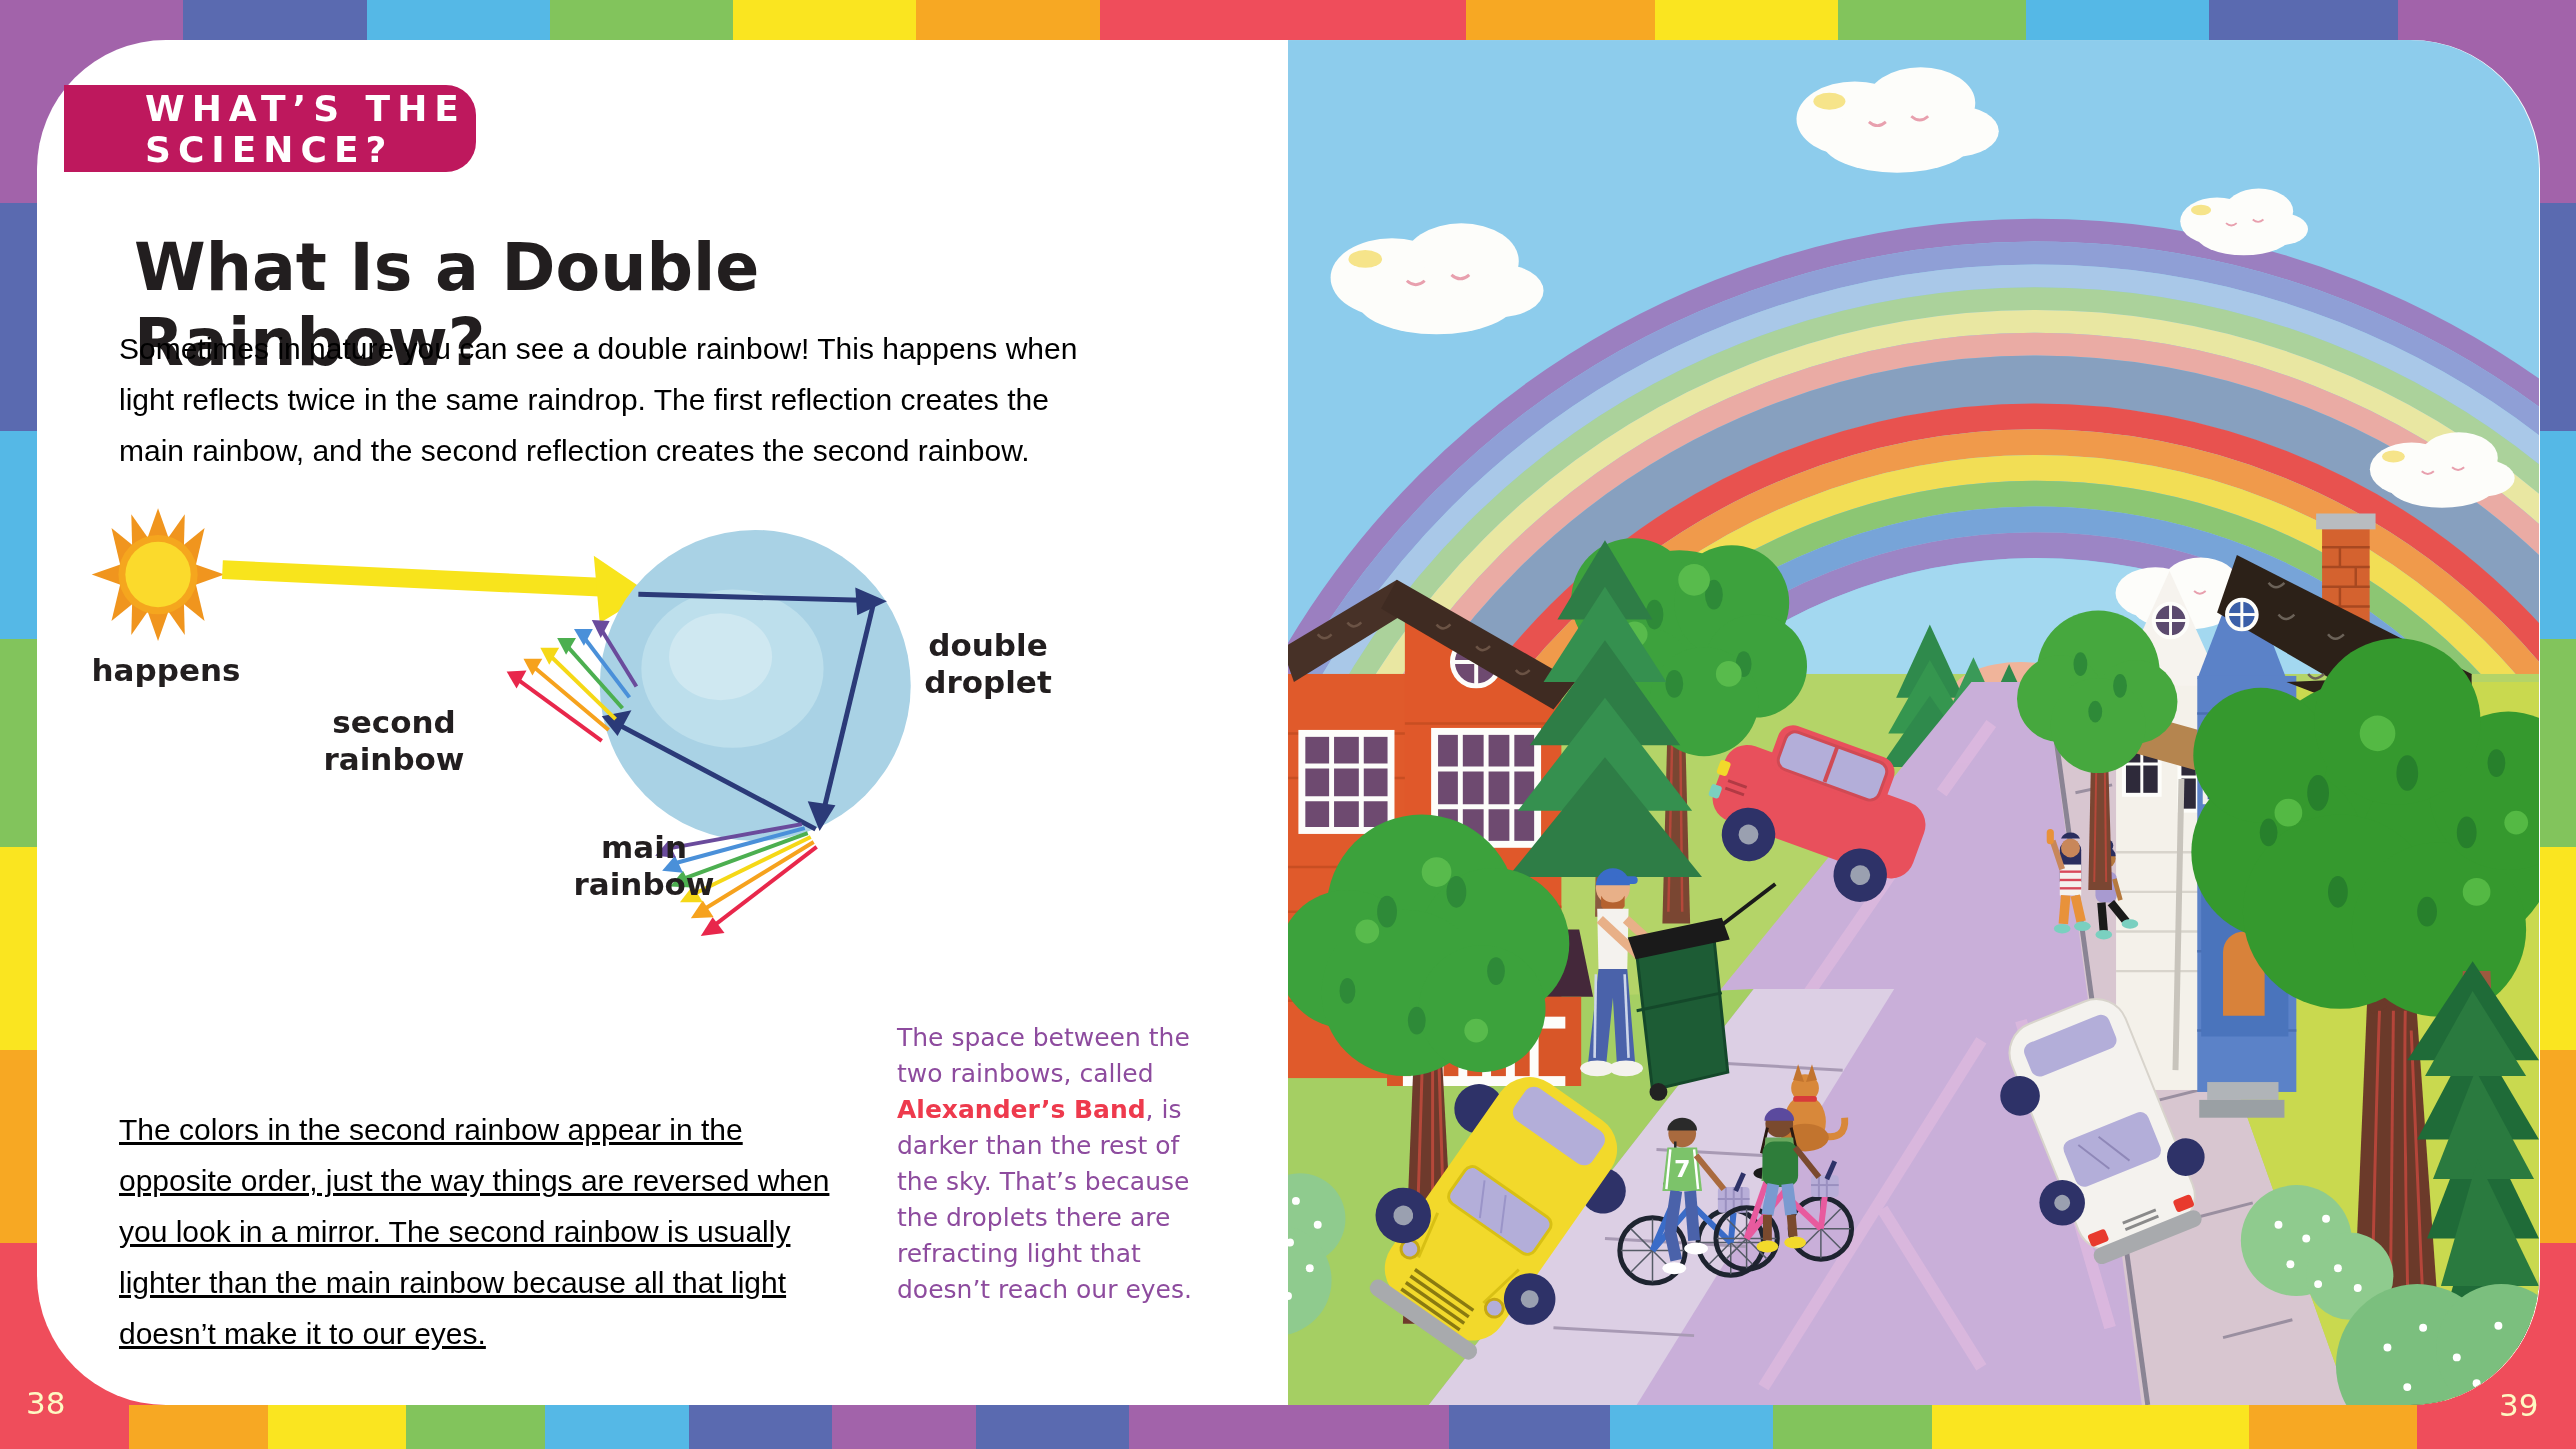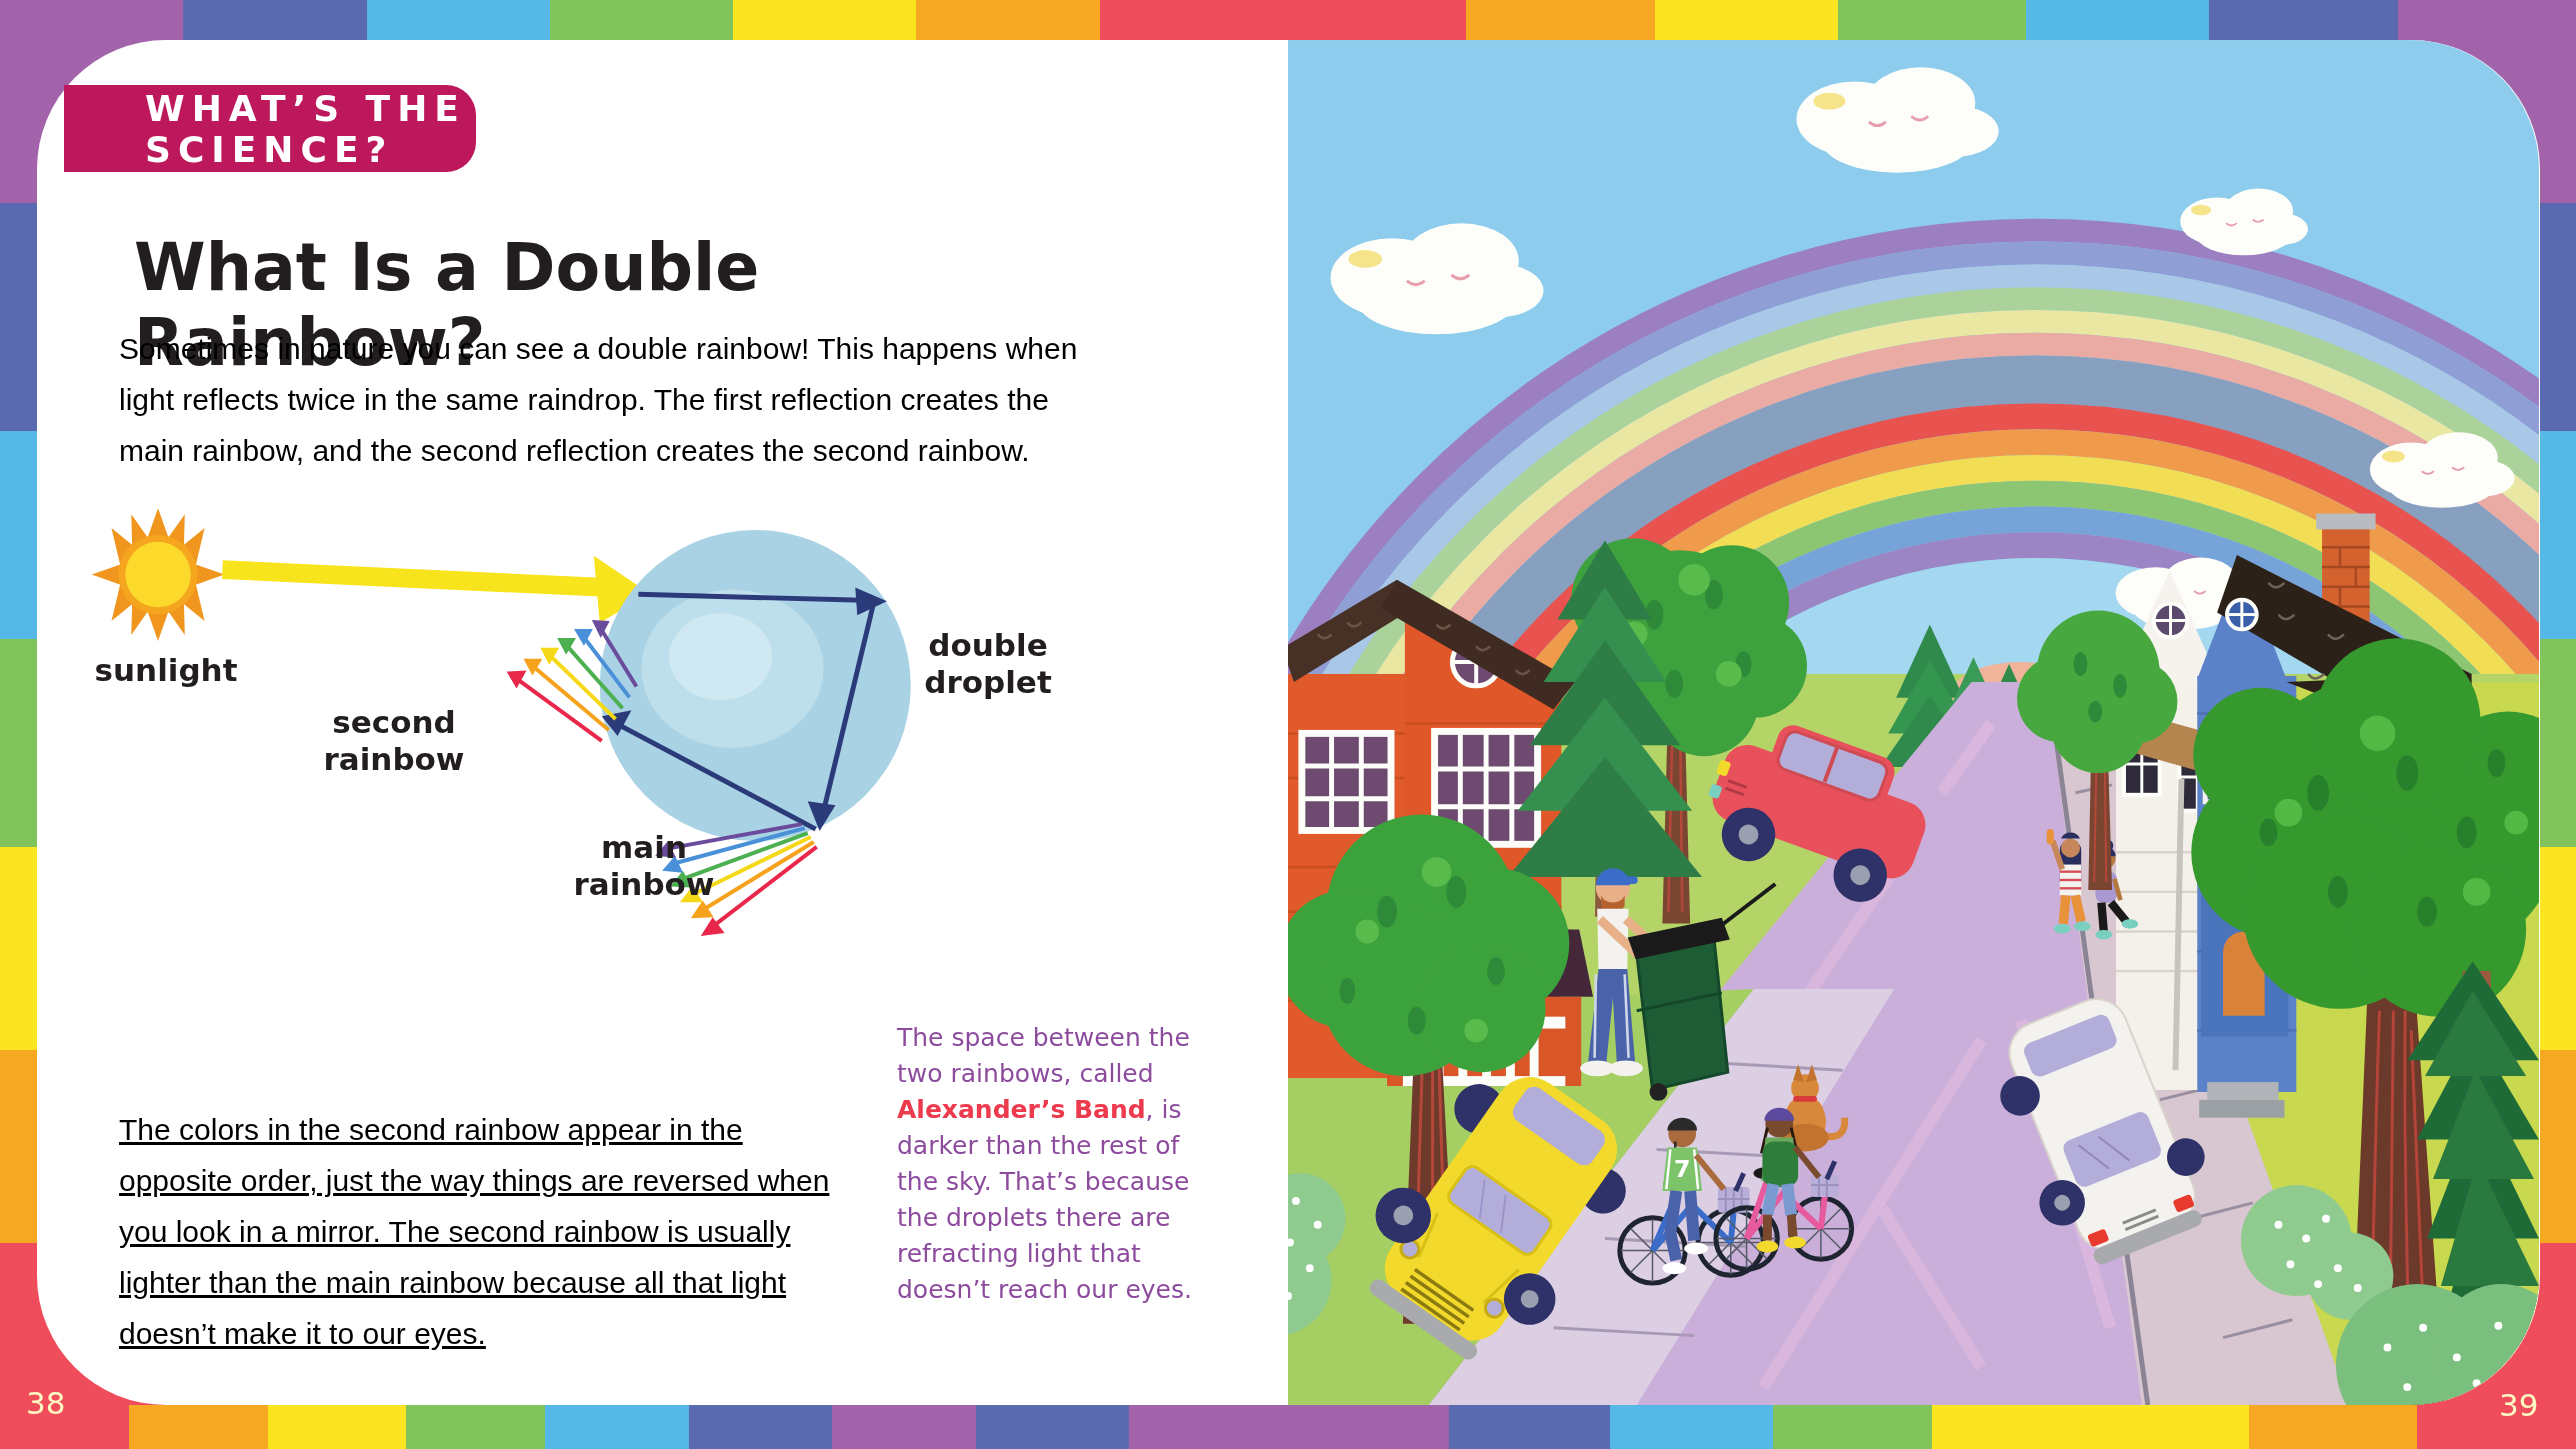--- a/index.html
+++ b/index.html
@@ -853,21 +853,21 @@
   <g>
     <polygon points="648,440 660,421 672,437" fill="#e8274b"></polygon>
     <polygon points="638,422 650,404 661,421" fill="#f6a21d"></polygon>
     <polygon points="627,406 640,389 650,406" fill="#f5d817"></polygon>
     <polygon points="617,390 630,374 639,391" fill="#4caf50"></polygon>
     <polygon points="609,374 622,359 630,376" fill="#4a90d9"></polygon>
     <polygon points="602,359 615,344 623,361" fill="#6a4b9c"></polygon>
   </g>
 </svg>
 
-<div class="diagram-label" style="left:166px;top:670px;">sunlight</div>
+<div class="diagram-label" style="left:166px;top:670px;">happens</div>
 <div class="diagram-label" style="left:394px;top:741px;width:168px;">second rainbow</div>
 <div class="diagram-label" style="left:644px;top:866px;width:168px;">main rainbow</div>
 <div class="diagram-label" style="left:988px;top:664px;width:159px;">double droplet</div>
 
 <p class="para para-body">The colors in the second rainbow appear in the opposite order, just the way things are reversed when you look in a mirror. The second rainbow is usually lighter than the main rainbow because all that light doesn’t make it to our eyes.</p>
 
 <div class="callout"><span>The space between the two rainbows, called </span><b>Alexander’s Band</b><span>, is darker than the rest of the sky. That’s because the droplets there are refracting light that doesn’t reach our eyes.</span></div>
 
 <div class="pagenum pagenum-left">38</div>
 <div class="pagenum pagenum-right">39</div>

